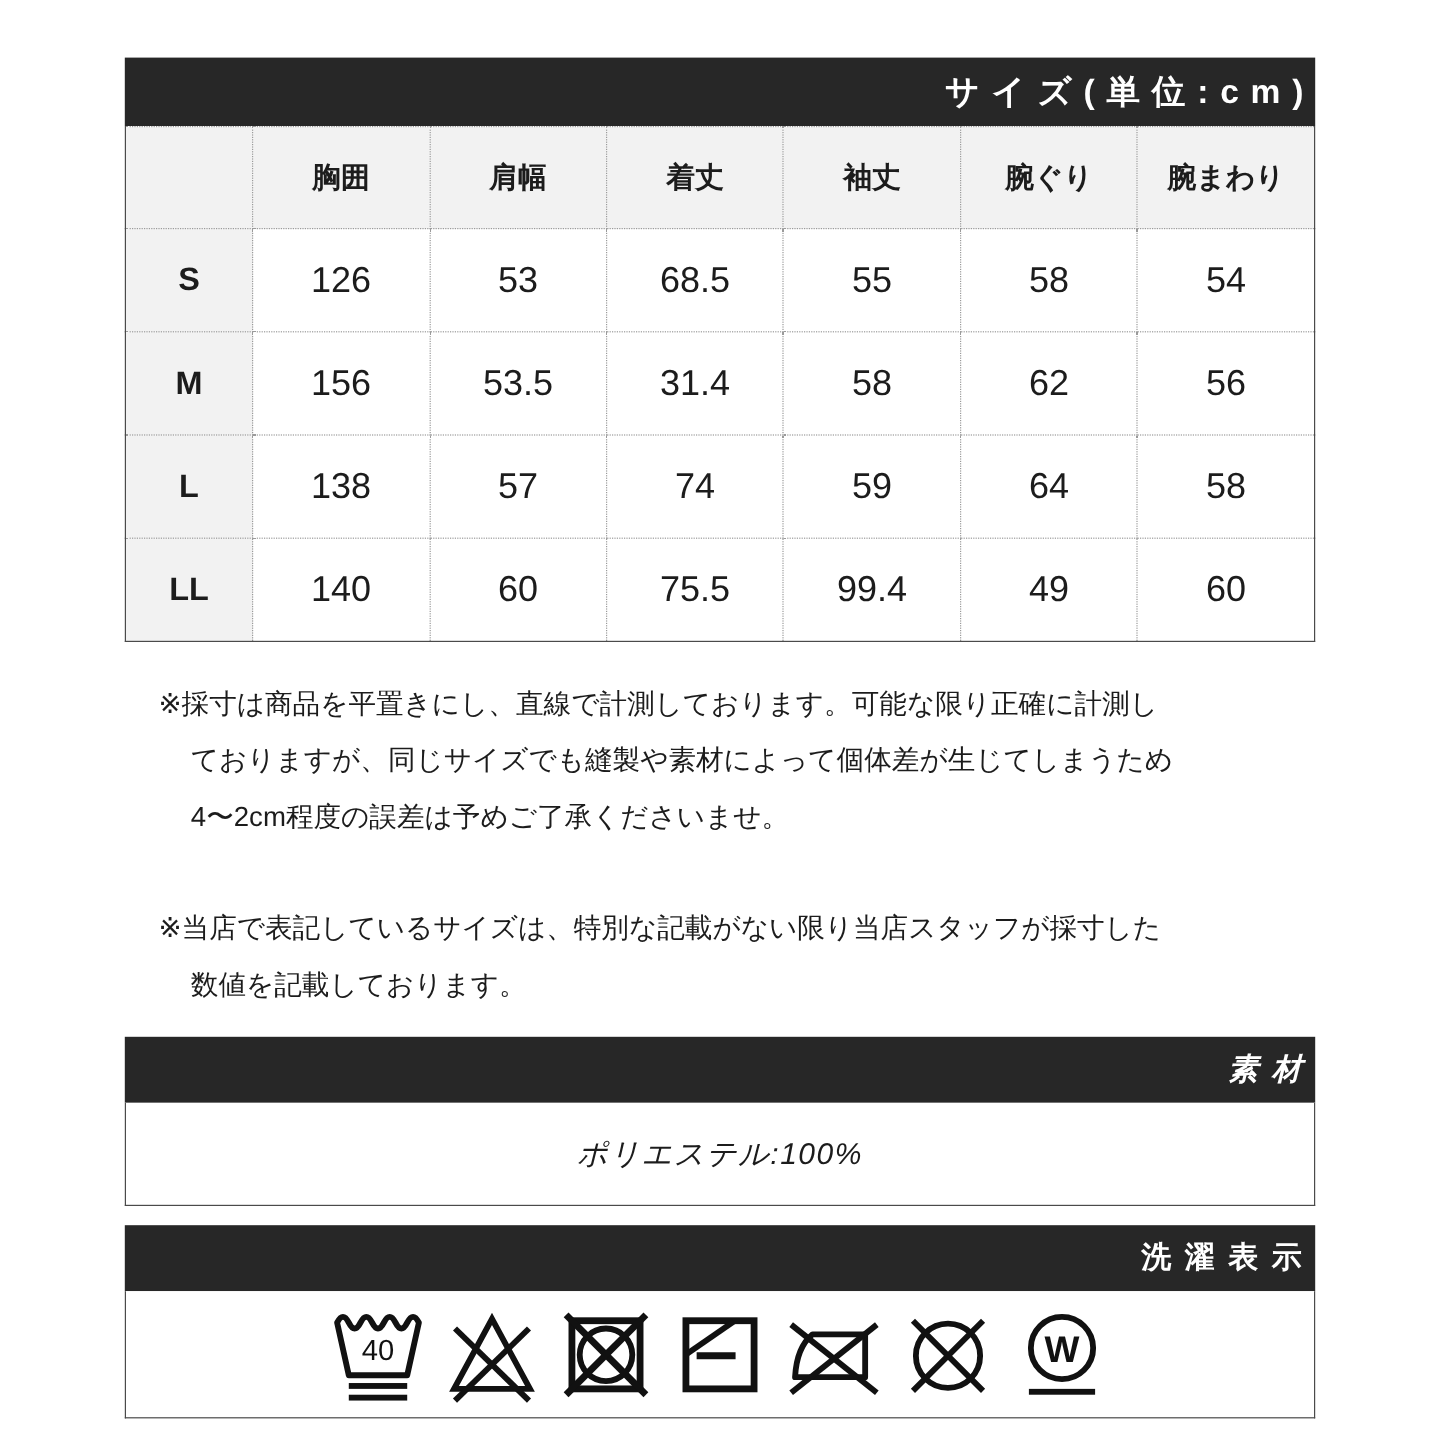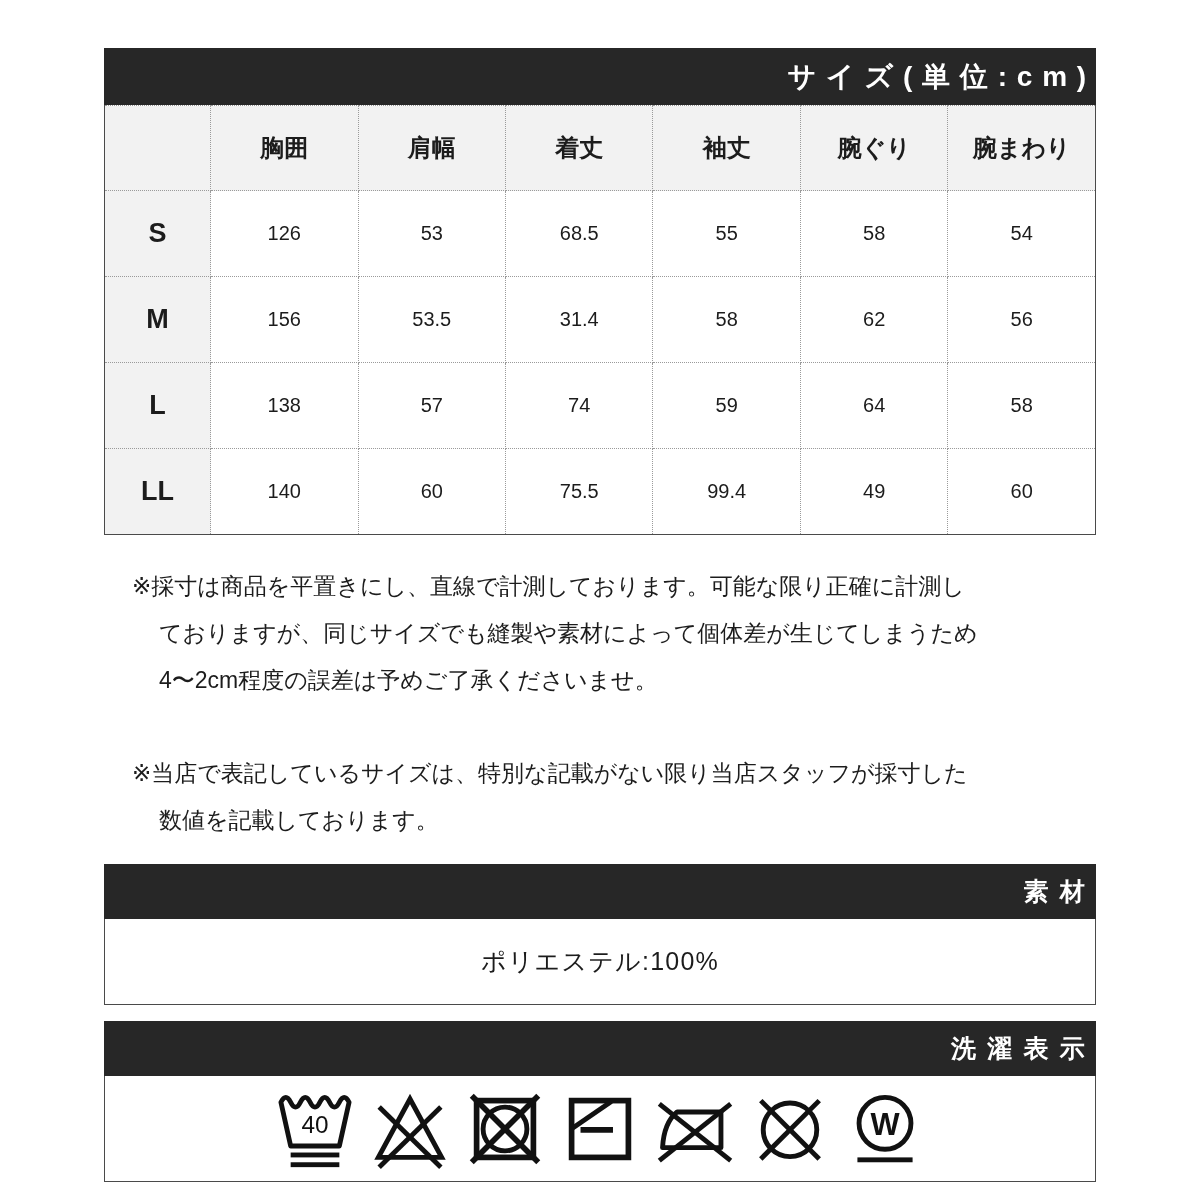--- a/index.html
+++ b/index.html
@@ -27,30 +27,30 @@
   table.size-table th,table.size-table td{
     border:1px dotted #9a9a9a;text-align:center;vertical-align:middle;
     height:85px;padding:0;
   }
   table.size-table thead th{
     background:#f2f2f2;font-weight:bold;font-size:24px;height:84px;
   }
   table.size-table td.row-label{
     background:#f2f2f2;font-weight:bold;font-size:27px;
   }
-  table.size-table td.val{font-size:20px;background:#ffffff;}
+  table.size-table td.val{font-size:30px;background:#ffffff;}
 
   
   .notes{padding:28px 0 0 28px;}
   .note{font-size:23px;line-height:47px;margin:0 0 20px 0;}
   .note .cont{padding-left:27px;}
 
   
   .box{border:1px solid #4a4a4a;border-top:none;box-sizing:border-box;background:#ffffff;}
-  .material-section{margin-top:10px;}
+  .material-section{margin-top:10px;font-style:italic;}
   .material-body{
     height:86px;display:flex;align-items:center;justify-content:center;
     font-size:25px;letter-spacing:0.05em;
   }
   .wash-section{margin-top:16px;}
   .wash-body{
     height:106px;display:flex;align-items:center;justify-content:center;
     gap:13px;
   }
   .wash-icon{display:block;}

